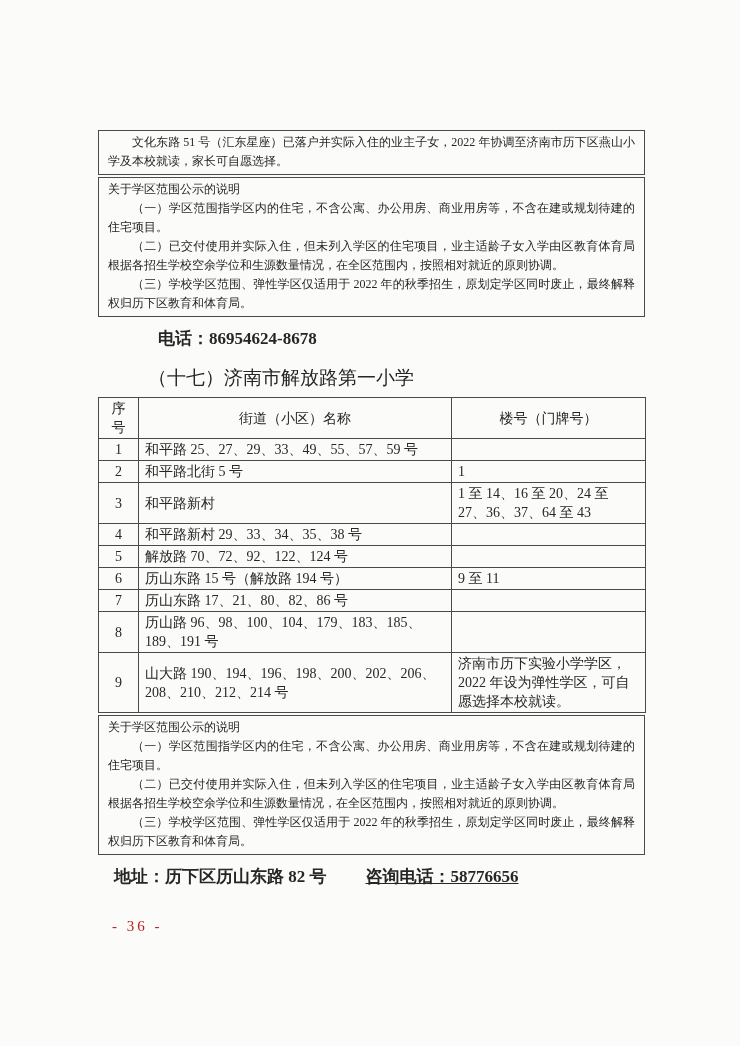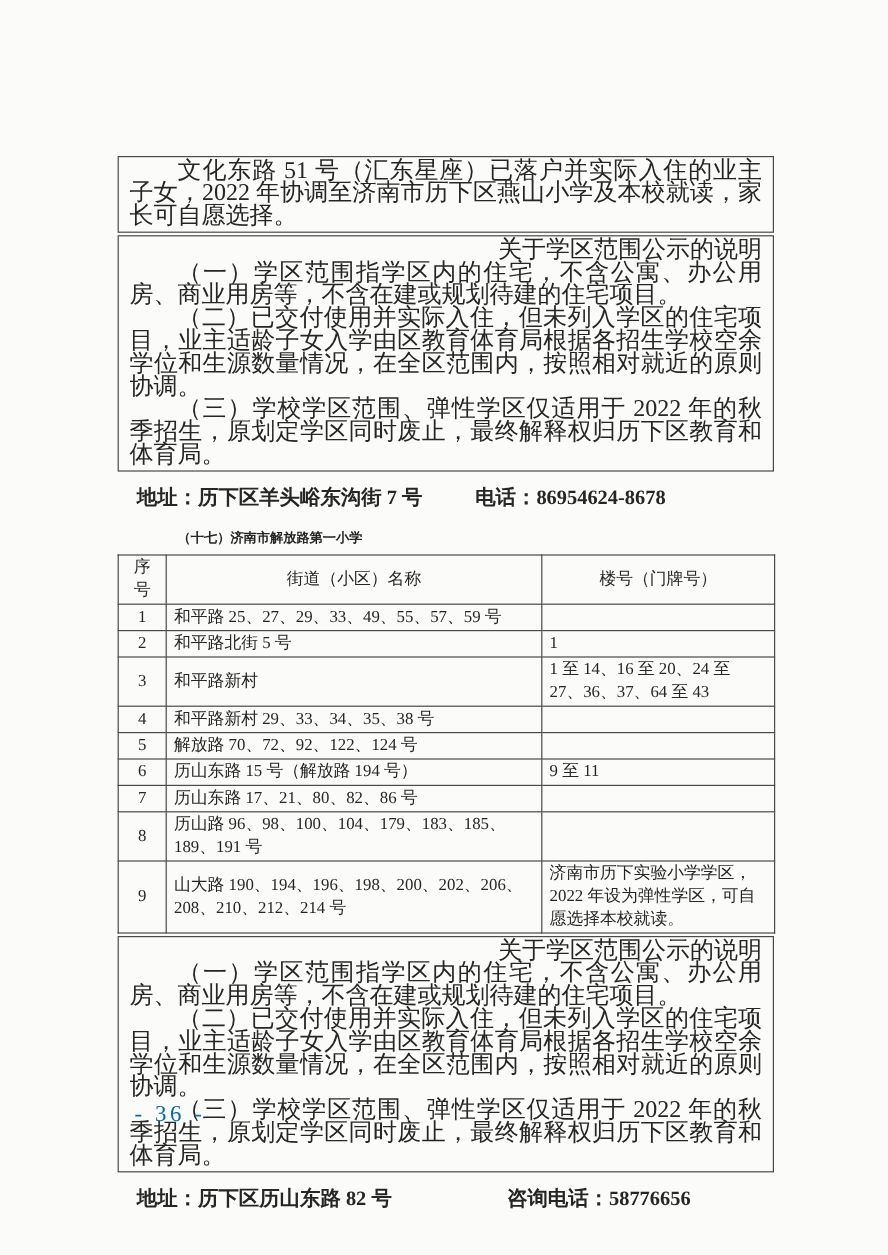--- a/index.html
+++ b/index.html
@@ -11,40 +11,40 @@
     overflow:hidden;
     position:relative;
   }
   .doc{
     position:absolute;left:98px;top:130px;width:547px;
   }
   .box{
     border:1.5px solid #4a4a4a;
     margin-bottom:2px;
     padding:2px 9px 3px 9px;
-    font-size:20px;
+    font-size:12px;
     line-height:19px;
     text-align:justify;
     box-sizing:border-box;
   }
   .box p{margin:0;text-indent:2em;}
-  .notes-title{text-align:right;text-indent:0 !important;}
+  .notes-title{text-align:left;text-indent:0 !important;}
   .addr-row{
     display:flex;
     margin:10px 0 0 16px;
     font-weight:bold;
     font-size:17px;
     white-space:nowrap;
   }
   .gap-a{margin-left:44px;}
-  .gap-b{margin-left:96px;}
+  .gap-b{margin-left:39px;text-decoration:underline;}
   .school-title{
     margin:15px 0 6px 50px;
-    font-weight:bold;
-    font-size:11px;
+    font-weight:normal;
+    font-size:19px;
   }
   table{
     border-collapse:collapse;
     width:547px;
     table-layout:fixed;
   }
   th,td{
     border:1.5px solid #4a4a4a;
     font-size:14px;
     line-height:19px;
@@ -56,43 +56,42 @@
   td{text-align:left;}
   td.cell-no{text-align:center;padding:1px 2px;}
   tbody tr{height:21px;}
   .col-no{width:40px;}
   .col-street{width:313px;}
   .col-building{width:194px;}
   .notes-box{margin-top:2px;}
   .page-number{
     position:absolute;
     left:112px;top:918px;
-    font-size:19px;
+    font-size:15px;
     letter-spacing:3px;
-    color:#0369a1;
+    color:#b91c1c;
   }
 </style>
 </head>
 <body>
 
 <div class="doc">
 
   <div class="box">
     <p>文化东路 51 号（汇东星座）已落户并实际入住的业主子女，2022 年协调至济南市历下区燕山小学及本校就读，家长可自愿选择。</p>
   </div>
 
   <div class="box notes-box">
     <p class="notes-title">关于学区范围公示的说明</p>
     <p>（一）学区范围指学区内的住宅，不含公寓、办公用房、商业用房等，不含在建或规划待建的住宅项目。</p>
     <p>（二）已交付使用并实际入住，但未列入学区的住宅项目，业主适龄子女入学由区教育体育局根据各招生学校空余学位和生源数量情况，在全区范围内，按照相对就近的原则协调。</p>
     <p>（三）学校学区范围、弹性学区仅适用于 2022 年的秋季招生，原划定学区同时废止，最终解释权归历下区教育和体育局。</p>
   </div>
 
   <div class="addr-row">
-    <span>地址：历下区羊头峪东沟街 7 号</span>
     <span class="gap-a">电话：86954624-8678</span>
   </div>
 
   <div class="school-title">（十七）济南市解放路第一小学</div>
 
   <table>
     <colgroup>
       <col class="col-no">
       <col class="col-street">
       <col class="col-building">

